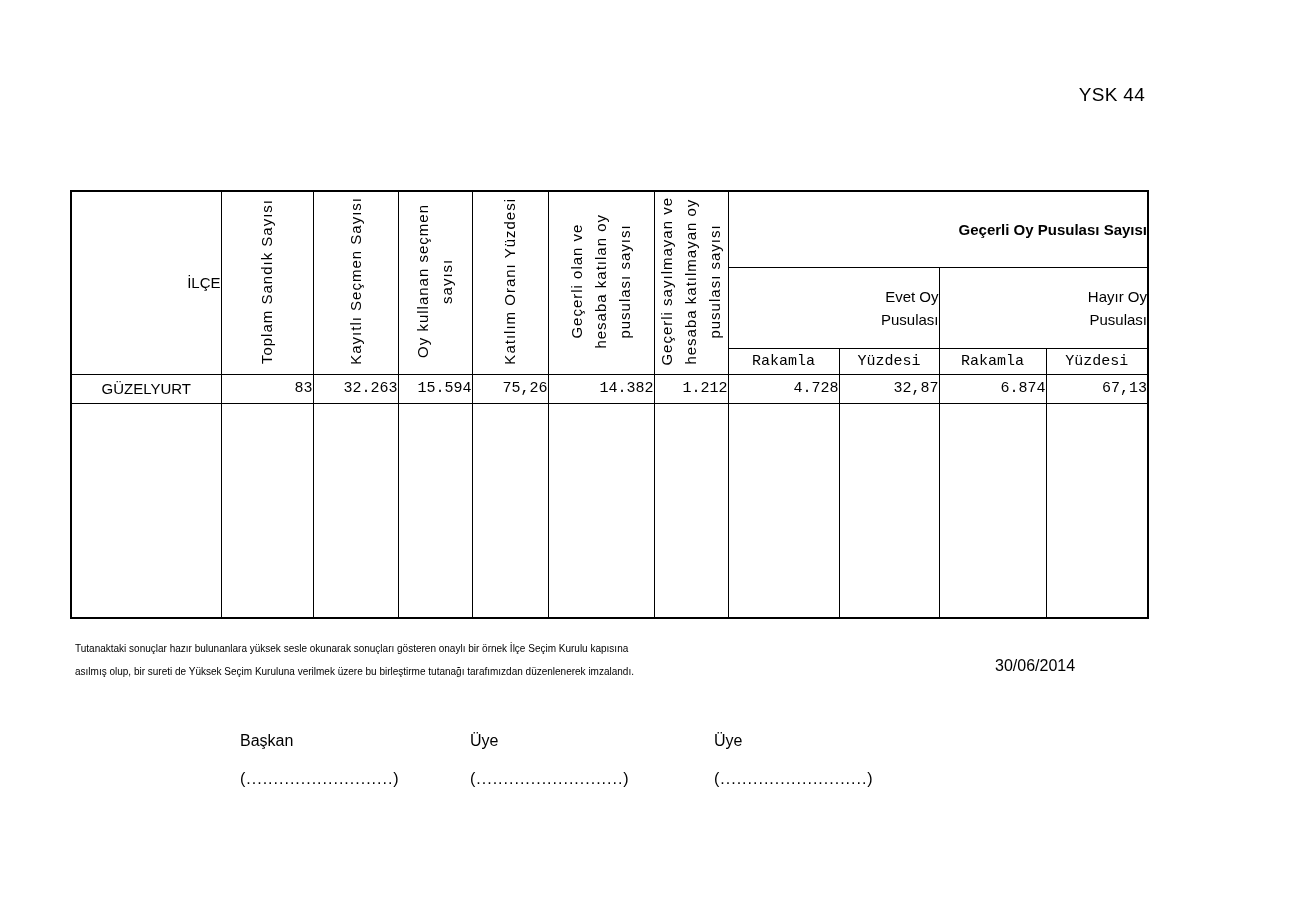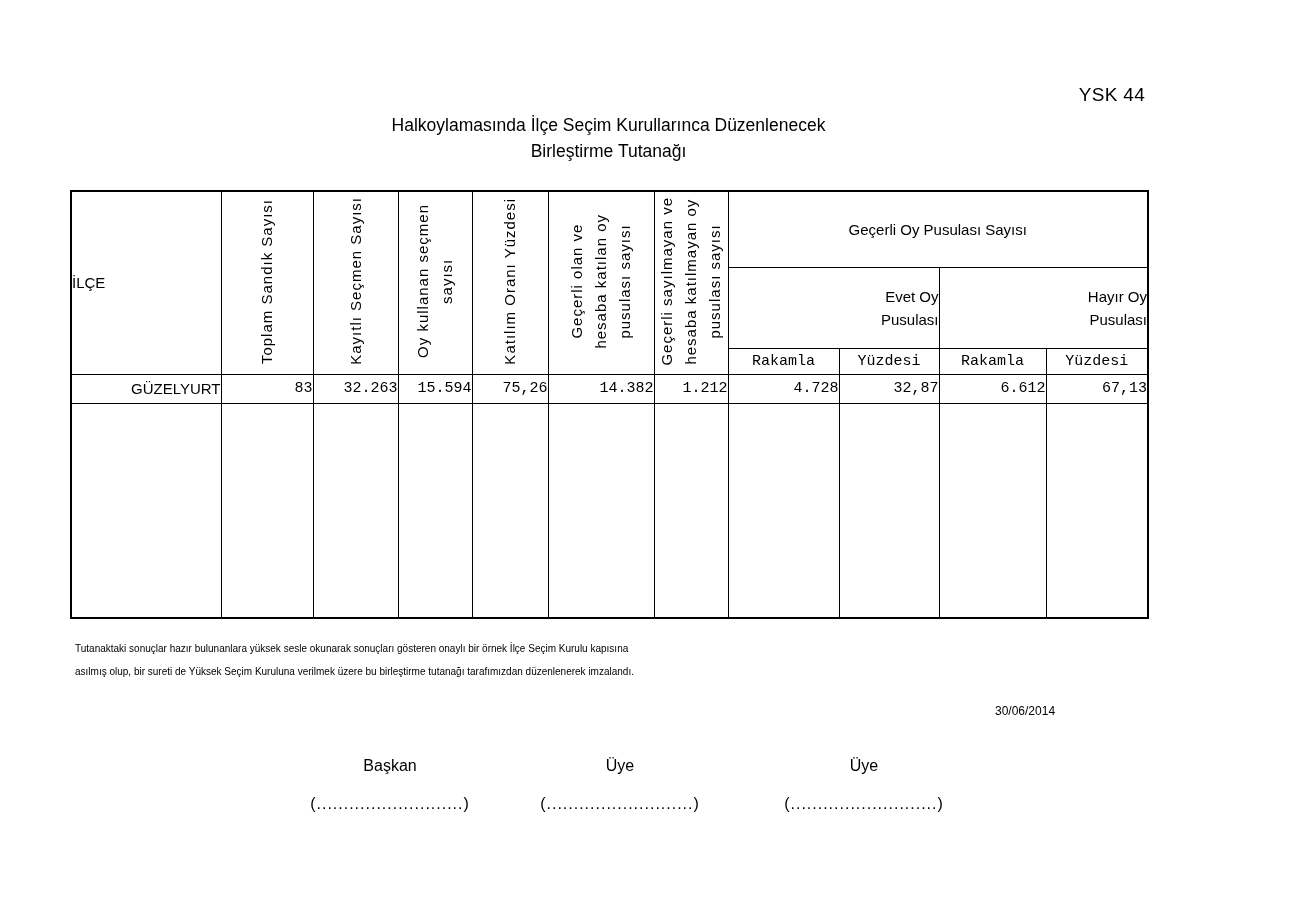--- a/index.html
+++ b/index.html
@@ -30,74 +30,70 @@
     border: 2px solid #000000;
   }
   table.main td {
     border: 1px solid #000000;
     padding: 0;
     vertical-align: middle;
     font-size: 15px;
     overflow: hidden;
   }
 
-  td.ilce-head { text-align: left; font-size: 15.5px; }
+  td.ilce-head { text-align: right; font-size: 15.5px; }
 
   td.vhead { text-align: center; }
   .vtext {
     display: inline-block;
     writing-mode: vertical-rl;
     transform: rotate(180deg);
     white-space: pre-line;
     letter-spacing: 1px;
     line-height: 24px;
     text-align: center;
     font-size: 15px;
   }
 
   td.group-head {
-    text-align: center; font-weight: normal; font-size: 16px;
+    text-align: right; font-weight: bold; font-size: 16px;
   }
   td.sub-head {
     text-align: right; white-space: pre-line; line-height: 23px; font-size: 15px;
   }
   td.mini-head { text-align: center; font-size: 15px; font-family: Liberation Mono, monospace; }
 
-  td.cell-name { text-align: right; padding-left: 3px; font-size: 15px; }
+  td.cell-name { text-align: center; padding-left: 3px; font-size: 15px; }
   td.cell-num  { text-align: right; padding-right: 4px; font-size: 15px; font-family: Liberation Mono, monospace; }
 
   .statement {
     position: absolute; top: 637px; left: 75px; width: 1075px;
     font-size: 10px; line-height: 23px; white-space: pre-line;
   }
   .doc-date {
-    position: absolute; top: 704px; left: 995px;
-    font-size: 12px;
+    position: absolute; top: 657px; left: 995px;
+    font-size: 16px;
   }
 
   .sig {
     position: absolute; top: 732px; width: 300px;
-    text-align: center; font-size: 16px; margin-top: 25px;
+    text-align: left; font-size: 16px;
   }
   .sig-1 { left: 240px; }
   .sig-2 { left: 470px; }
   .sig-3 { left: 714px; }
   .sig .dots { margin-top: 20px; letter-spacing: 1px; white-space: nowrap; }
 </style>
 </head>
 <body>
 
 <div class="page">
 
   <div class="form-code">YSK 44</div>
 
-  <div class="doc-title">
-    <div>Halkoylamasında İlçe Seçim Kurullarınca Düzenlenecek</div>
-    <div>Birleştirme Tutanağı</div>
-  </div>
 
   <table class="main">
     <colgroup>
       <col style="width:150px">
         <col style="width:92px">
         <col style="width:85px">
       <col style="width:74px">
         <col style="width:76px">
         <col style="width:106px">
       <col style="width:74px">
@@ -137,21 +133,21 @@
       <tr style="height:29px">
         <td class="cell-name">GÜZELYURT</td>
         <td class="cell-num">83</td>
         <td class="cell-num">32.263</td>
         <td class="cell-num">15.594</td>
         <td class="cell-num">75,26</td>
         <td class="cell-num">14.382</td>
         <td class="cell-num">1.212</td>
         <td class="cell-num">4.728</td>
         <td class="cell-num">32,87</td>
-        <td class="cell-num">6.612</td>
+        <td class="cell-num">6.874</td>
         <td class="cell-num">67,13</td>
       </tr>
       <tr style="height:215px">
         <td></td>
         <td></td>
         <td></td>
         <td></td>
         <td></td>
         <td></td>
         <td></td>

